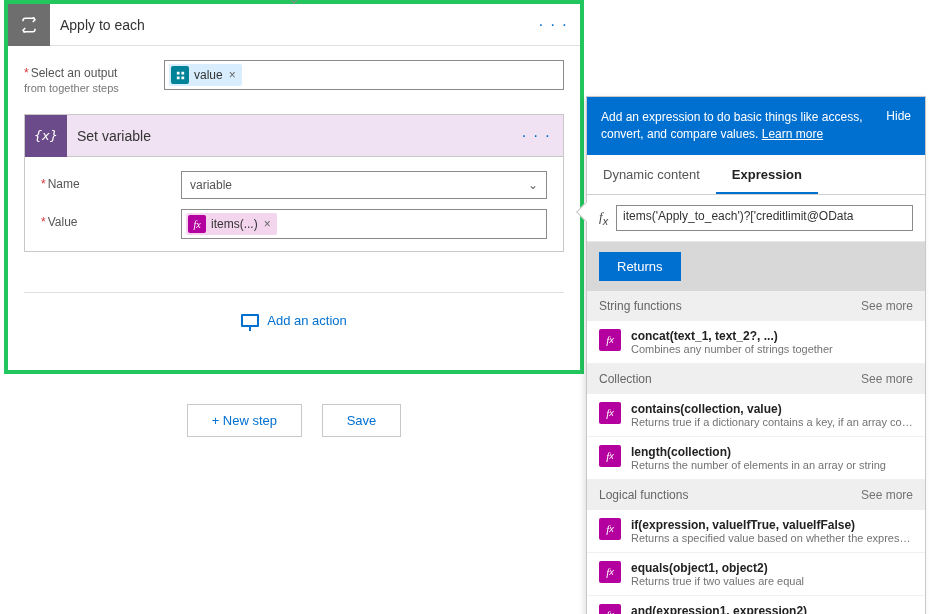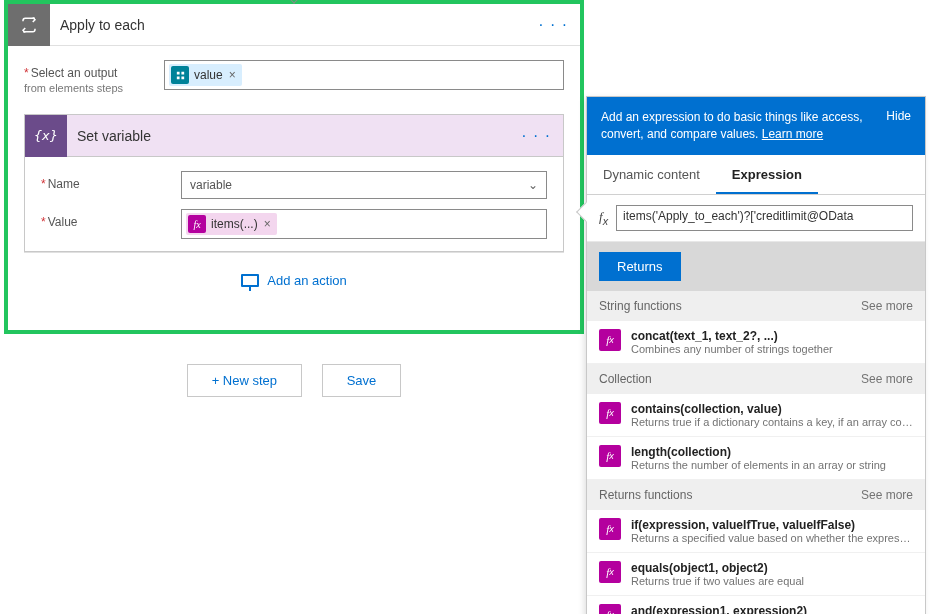--- a/index.html
+++ b/index.html
@@ -34,21 +34,21 @@
   .inner-card .icon-box { background: #6b4b8a; }
   .inner-card .card-body { padding: 14px 16px 10px; }
 
   .select-box { width: 100%; height: 28px; border: 1px solid #8a8a8a; padding: 0 8px; font-size: 12px; color: #555; background: #fff; display: flex; align-items: center; justify-content: space-between; }
   .select-box .caret { color: #666; }
 
   .add-dyn { text-align: right; margin-top: 4px; font-size: 12px; }
   .add-dyn a { color: #0070d0; text-decoration: none; }
   .add-dyn .sq { display: inline-block; width: 13px; height: 13px; background: #0070d0; position: relative; top: 2px; margin-left: 3px; }
 
-  .add-action-row { border-top: 1px solid #e0e0e0; padding: 20px 0; text-align: center; }
+  .add-action-row { border-top: 1px solid #e0e0e0; padding: 20px 0; text-align: center; margin-top: 40px; }
   .add-action { color: #0070d0; font-size: 13px; display: inline-flex; align-items: center; gap: 8px; cursor: pointer; }
   .add-action .aicon { width: 18px; height: 13px; border: 2px solid #0070d0; border-radius: 1px; position: relative; }
   .add-action .aicon::after { content:""; position:absolute; left:50%; top:100%; width:2px; height:6px; background:#0070d0; transform:translateX(-50%); }
 
   .btn-row { text-align: center; margin-top: 30px; }
   .btn-row button { border: 1px solid #c8c8c8; background: #fff; padding: 8px 24px; font-size: 13px; color: #0070d0; margin: 0 8px; cursor: pointer; }
 
   .arrow-dot { position:absolute; left:50%; top:-6px; transform:translateX(-50%); width:8px; height:8px; border-left:1px solid #888; border-bottom:1px solid #888; transform:translateX(-50%) rotate(-45deg); }
 
   
@@ -95,21 +95,21 @@
             <path d="M20 17v1a3 3 0 0 1-3 3H4"></path>
           </svg>
       </div>
       <div class="title">Apply to each</div>
       <div class="ellipsis">· · ·</div>
     </div>
     <div class="card-body">
       <div class="field-row">
         <div class="field-label">
           <span class="req">*</span><span>Select an output</span>
-          <span class="sub">from elements steps</span>
+          <span class="sub">from together steps</span>
         </div>
         <div class="field-input">
           <div class="pill-input">
             <span class="pill">
               <span class="pill-icon teal">
                 <svg width="11" height="11" viewBox="0 0 24 24" fill="#fff">
                     <path d="M4 4h6v6H4zM14 4h6v6h-6zM4 14h6v6H4zM14 14h6v6h-6z"></path>
                   </svg>
               </span>
               <span>value</span>
@@ -210,21 +210,21 @@
         </div>
       </div>
       <div class="func-item">
         <div class="fi">f<sub>x</sub></div>
         <div class="ft">
           <div class="fname">length(collection)</div>
           <div class="fdesc">Returns the number of elements in an array or string</div>
         </div>
       </div>
       <div class="section-head">
-        <span>Returns functions</span>
+        <span>Logical functions</span>
         <span class="see-more">See more</span>
       </div>
       <div class="func-item">
         <div class="fi">f<sub>x</sub></div>
         <div class="ft">
           <div class="fname">if(expression, valueIfTrue, valueIfFalse)</div>
           <div class="fdesc">Returns a specified value based on whether the expressio...</div>
         </div>
       </div>
       <div class="func-item">

